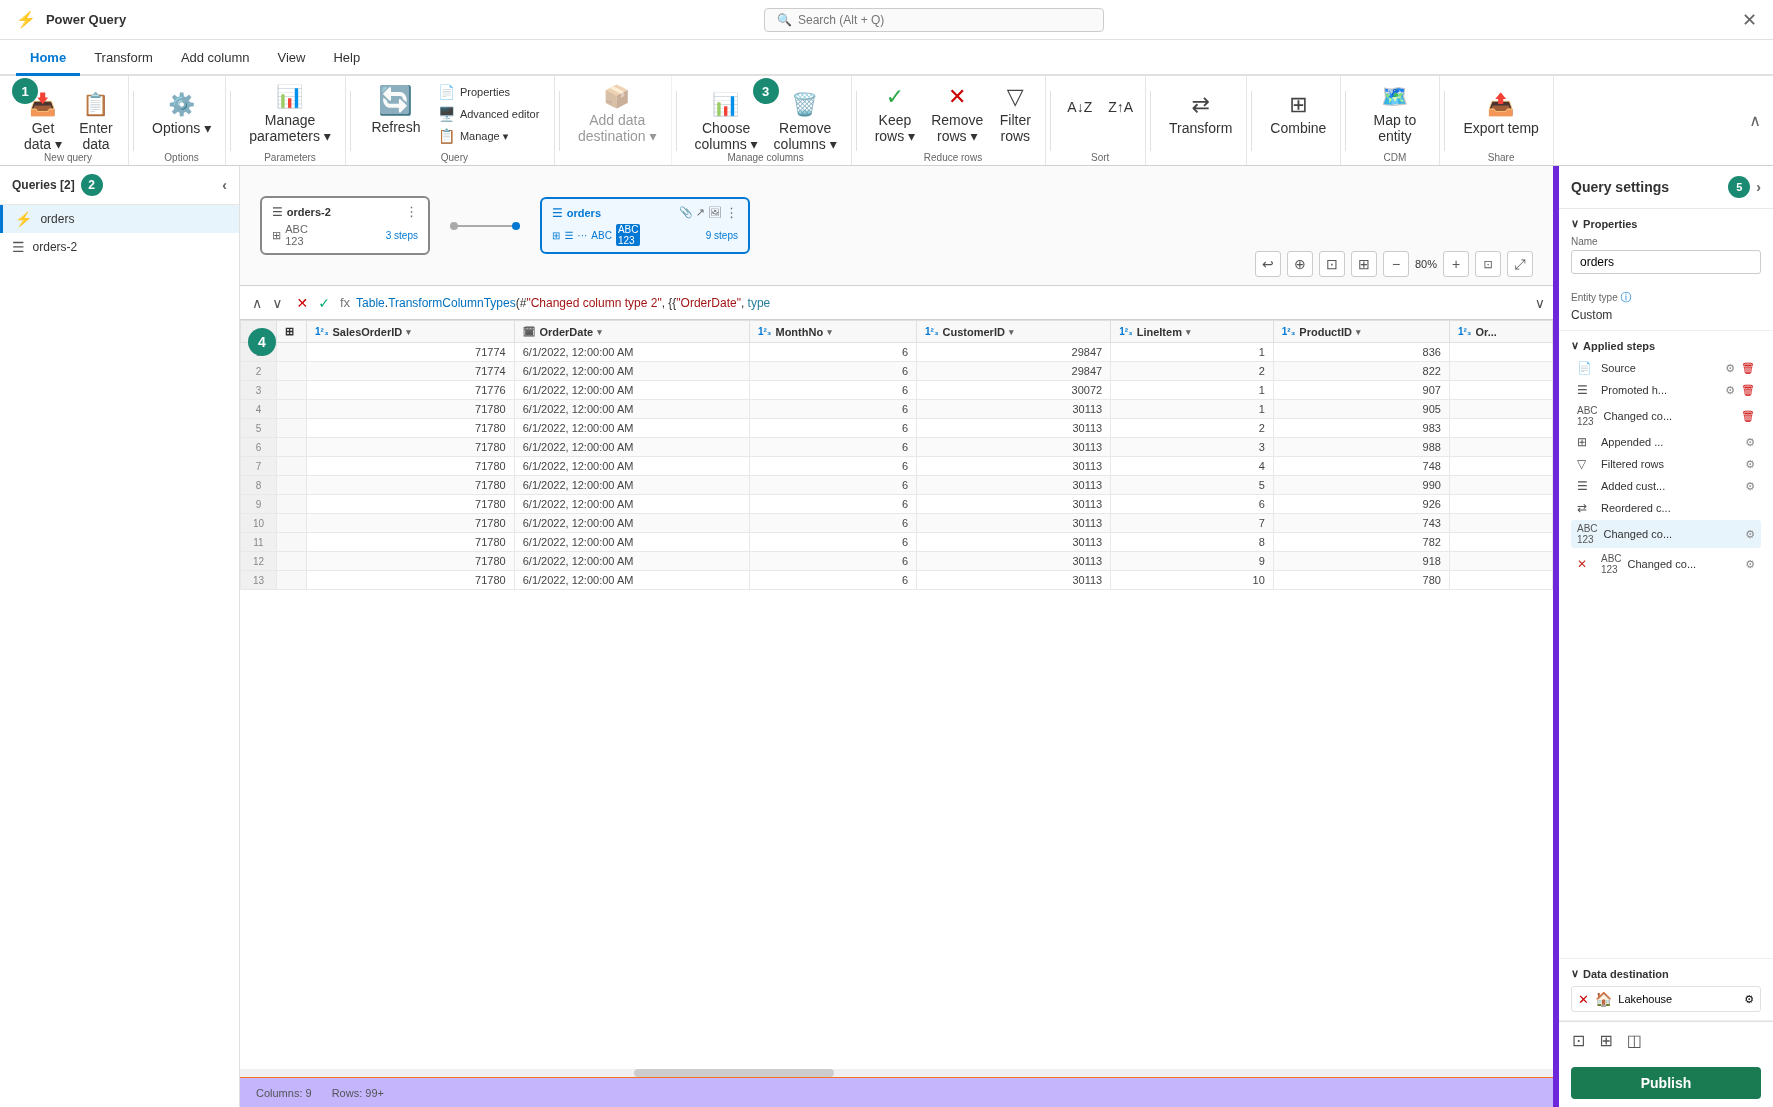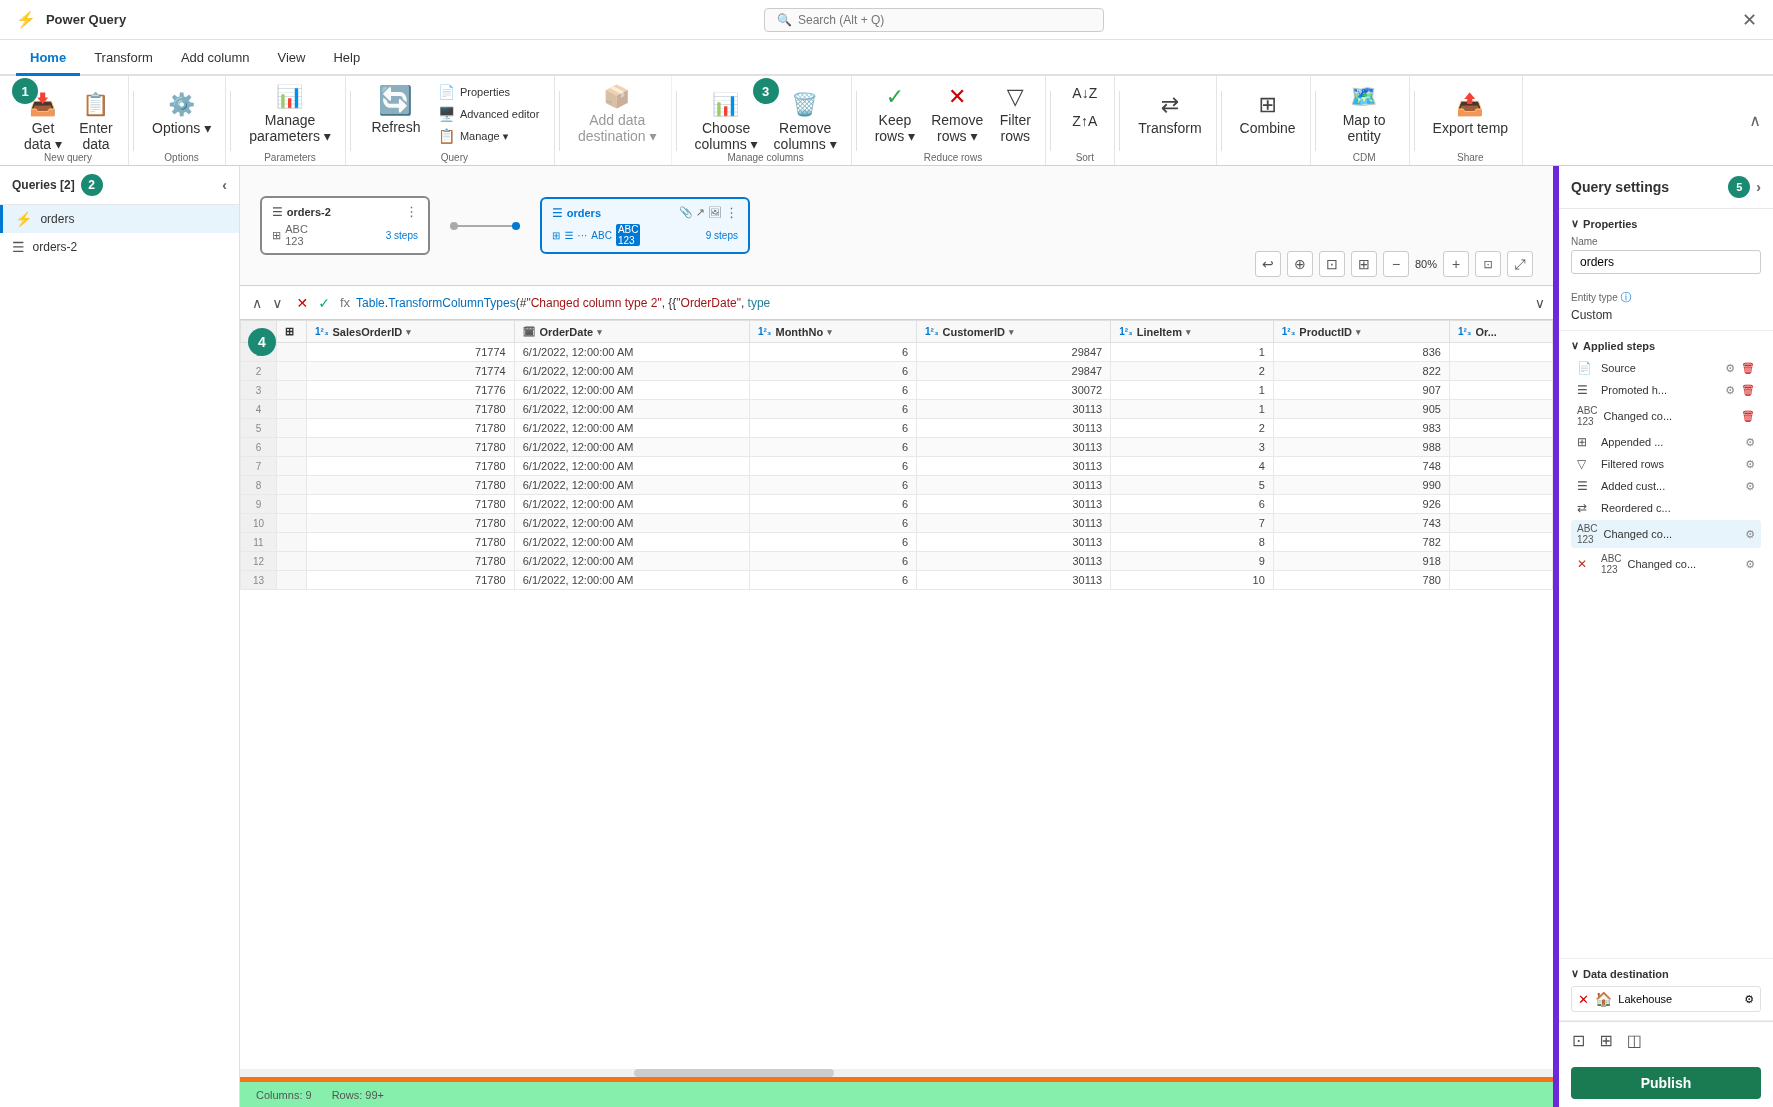--- a/index.html
+++ b/index.html
@@ -239,22 +239,22 @@
       background: #f0f0f0 !important;
       color: #888 !important;
       text-align: center !important;
       width: 36px;
       font-size: 10px;
     }
     .table-icon-col { background: #f8f8f8 !important; width: 30px; }
 
     
     .status-bar {
-      background: #86efac;
-      border-top: 5px solid #f97316;
+      background: #c4b5fd;
+      border-top: 1px solid #f97316;
       padding: 4px 16px;
       font-size: 11px;
       color: #555;
       display: flex;
       align-items: center;
       gap: 20px;
       height: 30px;
     }
 
     
@@ -496,21 +496,21 @@
         <span class="btn-icon">▽</span>
         <span class="btn-label">Filter<br>rows</span>
       </div>
     </div>
     <span class="ribbon-group-label">Reduce rows</span>
   </div>
   <div class="ribbon-divider"></div>
 
   <div class="ribbon-group" style="min-width:60px;">
     <div class="ribbon-items">
-      <div style="display:flex;flex-direction:column;gap:8px;padding-bottom:14px;">
+      <div style="display:flex;flex-direction:row;gap:8px;padding-bottom:14px;">
         <div class="ribbon-btn-small">
           <span style="font-size:14px;">A↓Z</span>
         </div>
         <div class="ribbon-btn-small">
           <span style="font-size:14px;">Z↑A</span>
         </div>
       </div>
     </div>
     <span class="ribbon-group-label">Sort</span>
   </div>

